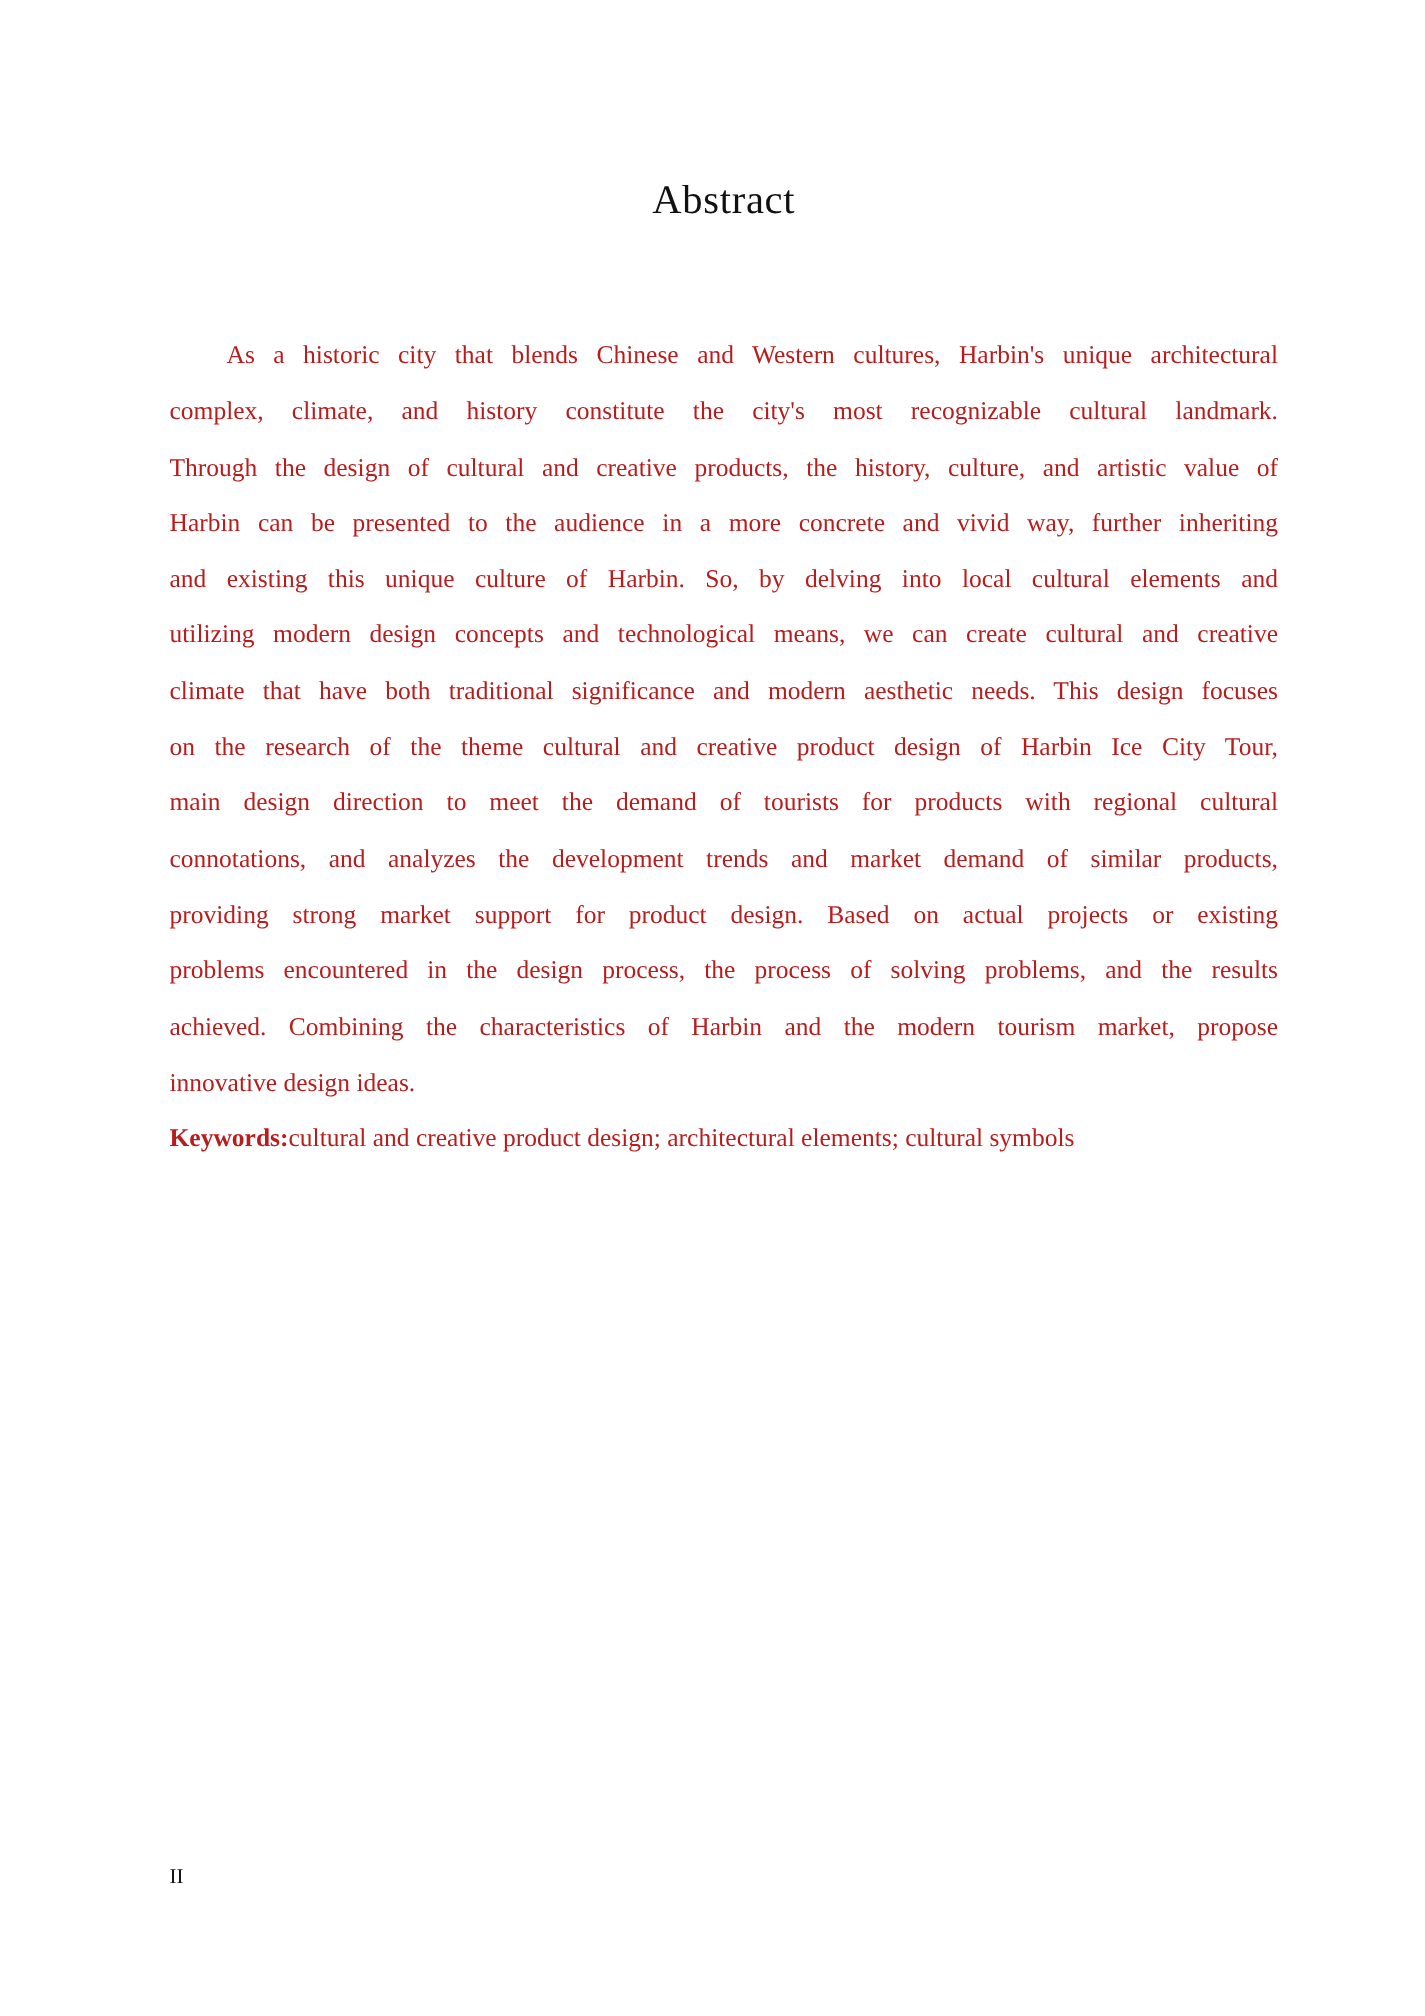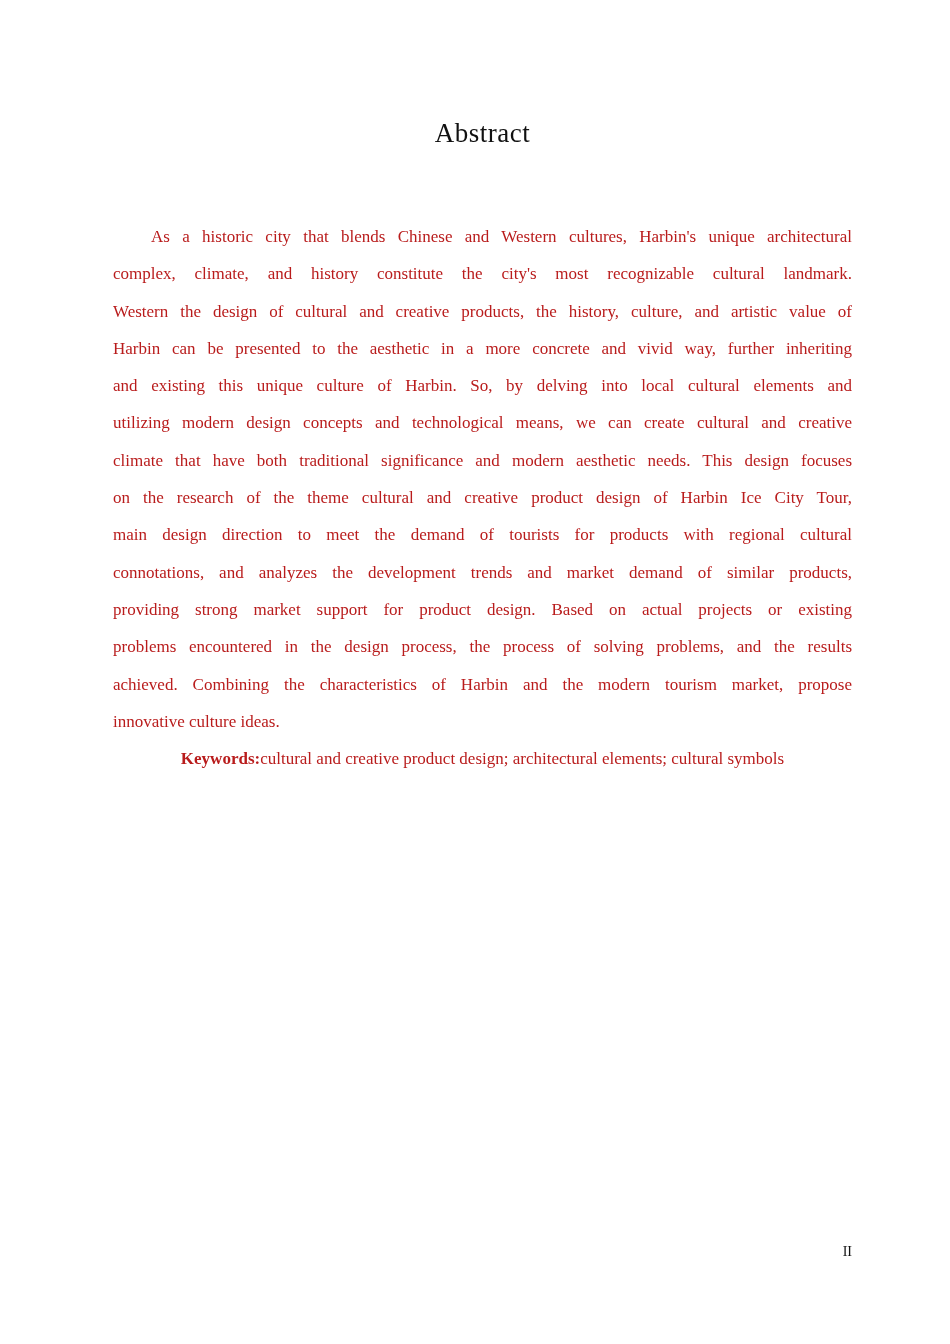--- a/index.html
+++ b/index.html
@@ -42,58 +42,58 @@
     text-align-last: justify;
     white-space: normal;
   }
   .line-first {
     text-indent: 38px;
   }
   .line-last {
     text-align-last: left;
   }
   .keywords {
-    text-align: center;
+    text-align: left;
   }
   .kw-label {
     font-weight: 700;
   }
   .page-number {
     position: absolute;
     top: 1244px;
     left: 113px;
     width: 739px;
-    text-align: right;
+    text-align: left;
     font-size: 14px;
     color: #111111;
   }
 </style>
 </head>
 <body>
 
 <div class="page">
 
   <h1 class="title">Abstract</h1>
 
   <div class="content">
     <div>
         <div class="line line-first">As a historic city that blends Chinese and Western cultures, Harbin's unique architectural</div>
         <div class="line">complex, climate, and history constitute the city's most recognizable cultural landmark.</div>
-        <div class="line">Western the design of cultural and creative products, the history, culture, and artistic value of</div>
-        <div class="line">Harbin can be presented to the aesthetic in a more concrete and vivid way, further inheriting</div>
+        <div class="line">Through the design of cultural and creative products, the history, culture, and artistic value of</div>
+        <div class="line">Harbin can be presented to the audience in a more concrete and vivid way, further inheriting</div>
         <div class="line">and existing this unique culture of Harbin. So, by delving into local cultural elements and</div>
         <div class="line">utilizing modern design concepts and technological means, we can create cultural and creative</div>
         <div class="line">climate that have both traditional significance and modern aesthetic needs. This design focuses</div>
         <div class="line">on the research of the theme cultural and creative product design of Harbin Ice City Tour,</div>
         <div class="line">main design direction to meet the demand of tourists for products with regional cultural</div>
         <div class="line">connotations, and analyzes the development trends and market demand of similar products,</div>
         <div class="line">providing strong market support for product design. Based on actual projects or existing</div>
         <div class="line">problems encountered in the design process, the process of solving problems, and the results</div>
         <div class="line">achieved. Combining the characteristics of Harbin and the modern tourism market, propose</div>
-        <div class="line line-last">innovative culture ideas.</div>
+        <div class="line line-last">innovative design ideas.</div>
       </div>
 
     <div class="keywords"><span class="kw-label">Keywords:</span><span>cultural and creative product design; architectural elements; cultural symbols</span></div>
   </div>
 
   <div class="page-number">II</div>
 
 </div>
 
 </body></html>

